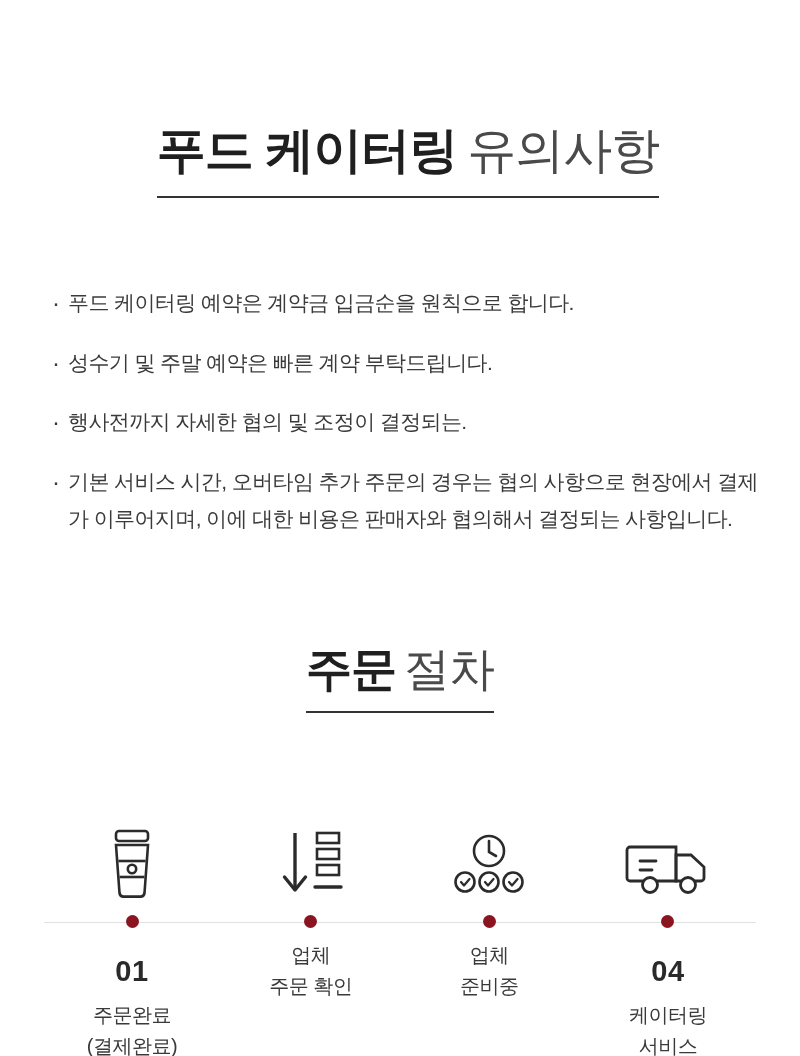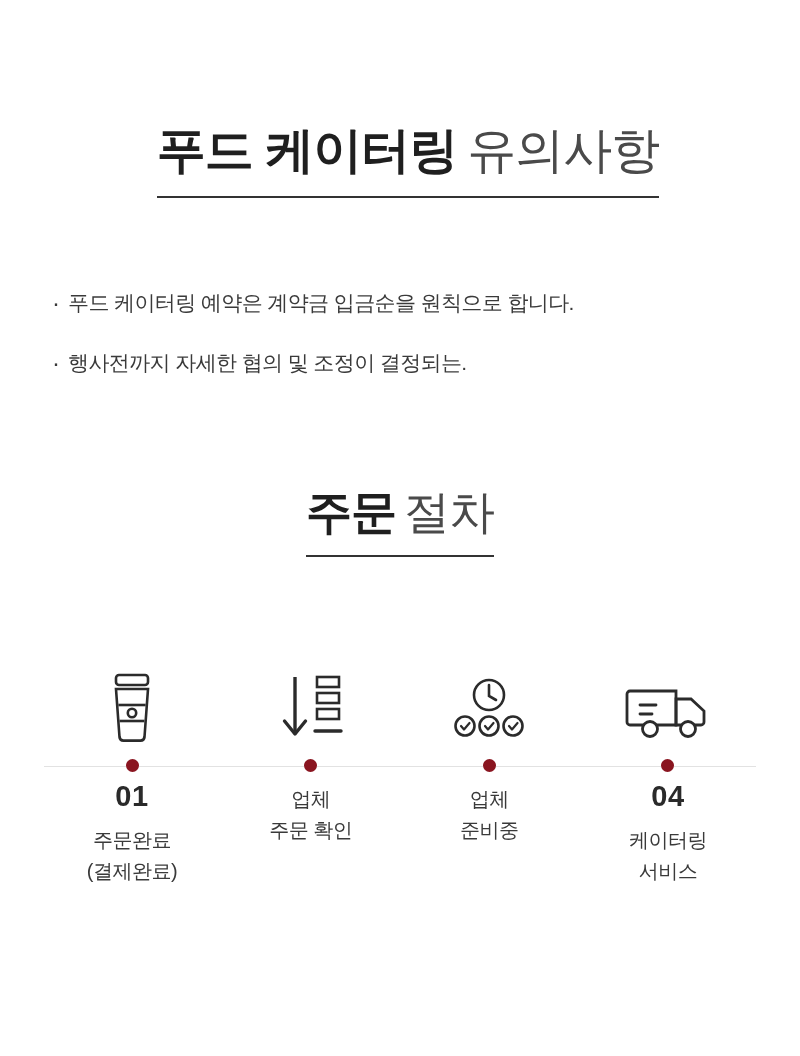--- a/index.html
+++ b/index.html
@@ -127,21 +127,21 @@
     justify-content: center;
   }
   .step-dot {
     width: 13px;
     height: 13px;
     border-radius: 50%;
     background: #8a1520;
     margin: 14px auto 0 auto;
   }
   .step-num {
-    margin-top: 8px;
+    margin-top: 27px;
     font-size: 29px;
     font-weight: 700;
     color: #2a2a2a;
     letter-spacing: 0.5px;
   }
   .step-label {
     margin-top: 12px;
     font-size: 20px;
     line-height: 1.55;
     color: #3a3a3a;
@@ -157,21 +157,23 @@
 
   <section class="notice-section">
     <div class="heading-wrap">
       <h1 class="heading">
         <span class="hl-strong">푸드 케이터링</span><span class="hl-light">유의사항</span>
       </h1>
     </div>
 
     <ul class="notice-list">
       <li class="notice-item">푸드 케이터링 예약은 계약금 입금순을 원칙으로 합니다.</li>
+      <li class="notice-item">성수기 및 주말 예약은 빠른 계약 부탁드립니다.</li>
       <li class="notice-item">행사전까지 자세한 협의 및 조정이 결정되는.</li>
+      <li class="notice-item">기본 서비스 시간, 오버타임 추가 주문의 경우는 협의 사항으로 현장에서 결제가 이루어지며, 이에 대한 비용은 판매자와 협의해서 결정되는 사항입니다.</li>
     </ul>
   </section>
 
   <section class="process-section">
     <div class="process-heading-wrap">
       <h2 class="process-heading">
         <span class="hl-strong">주문</span><span class="hl-light">절차</span>
       </h2>
     </div>
 

